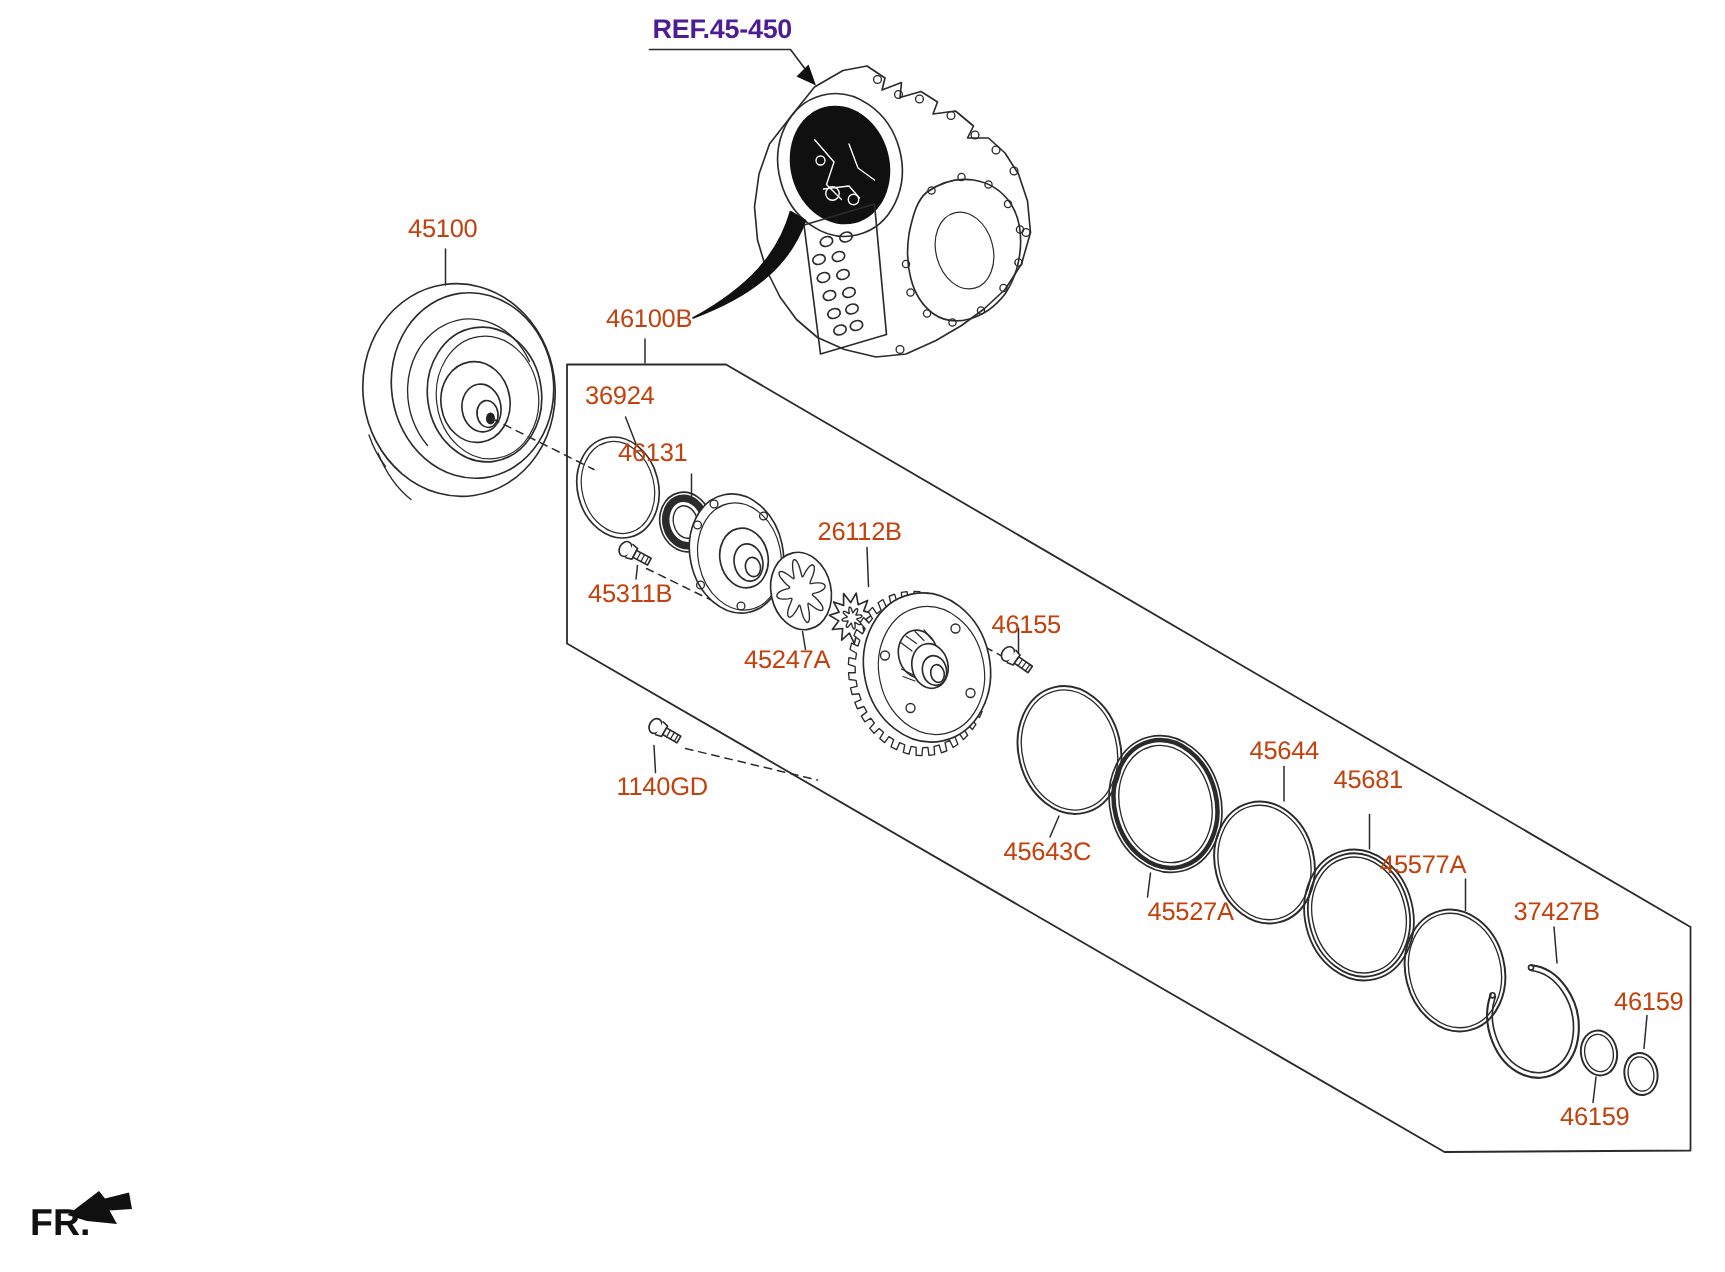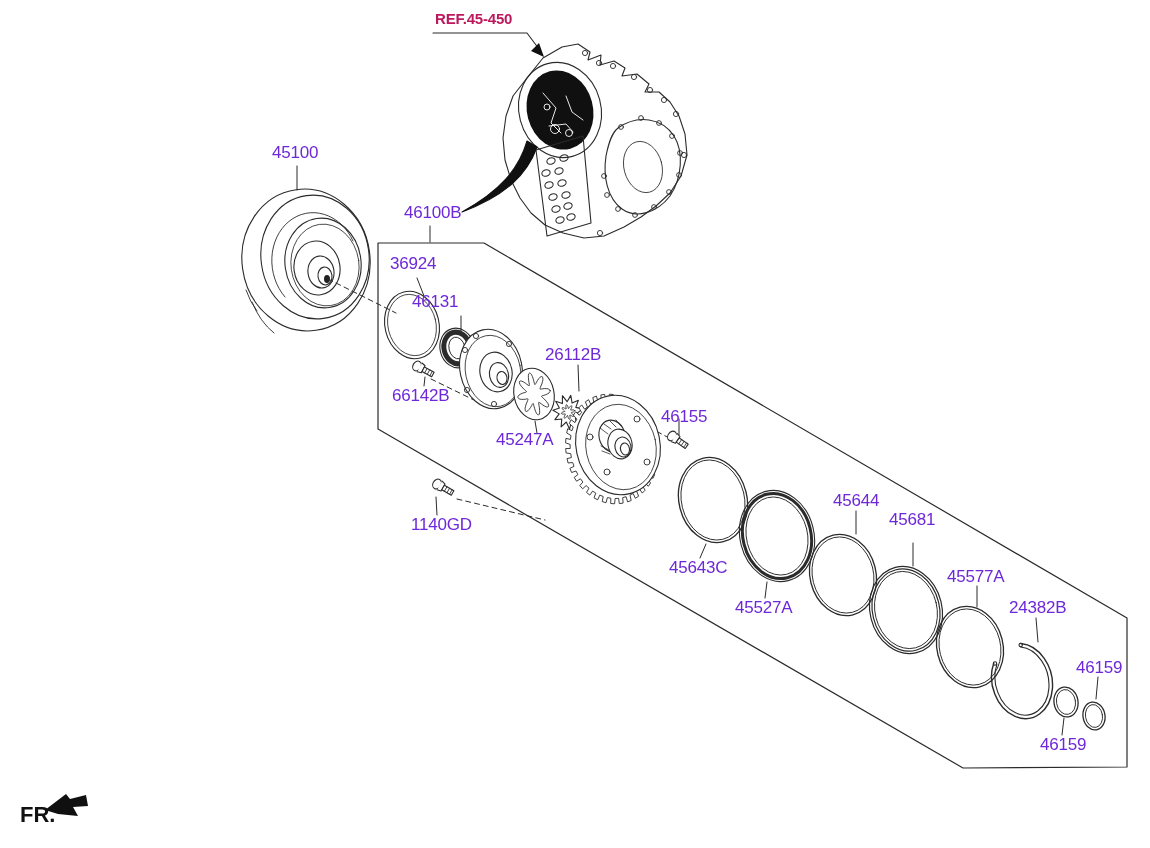--- a/index.html
+++ b/index.html
@@ -1,22 +1,22 @@
 <!DOCTYPE html>
 <html><head>
 <meta charset="utf-8">
 <style>
   html,body{margin:0;padding:0;background:#fff;}
   #stage{position:relative;width:1150px;height:848px;background:#ffffff;overflow:hidden;
          font-family:"Liberation Sans",sans-serif;}
   #art{position:absolute;left:0;top:0;}
-  .lbl{position:absolute;font-size:17px;line-height:18px;color:#6d28d9;white-space:nowrap;
+  .lbl{position:absolute;font-size:17px;line-height:18px;color:#c2410c;white-space:nowrap;
        letter-spacing:-0.2px;cursor:pointer;}
-  .lbl.ref{color:#be185d;font-weight:bold;font-size:15px;}
-  .lbl.fr{color:#111;font-weight:bold;font-size:22px;letter-spacing:0;cursor:default;}
+  .lbl.ref{color:#4c1d95;font-weight:bold;font-size:18px;}
+  .lbl.fr{color:#111;font-weight:bold;font-size:25px;letter-spacing:0;cursor:default;}
 </style>
 </head>
 <body>
 
 <div id="stage">
 
 <svg id="art" width="1150" height="848" viewBox="0 0 1150 848">
   <g stroke="#2b2b2b" stroke-width="1.1" fill="none" stroke-linecap="round" stroke-linejoin="round">
 
     <g>
@@ -246,28 +246,28 @@
       <polygon points="45,810 66,794 70,799 86,795 88,806 73,807 78,816 58,814" fill="#101010" stroke="none"></polygon>
     </g>
   </g>
 </svg>
 
 <div class="lbl ref" style="left:435px;top:10px">REF.45-450</div>
 <div class="lbl" style="left:272px;top:144px">45100</div>
 <div class="lbl" style="left:404px;top:204px">46100B</div>
 <div class="lbl" style="left:390px;top:255px">36924</div>
 <div class="lbl" style="left:412px;top:293px">46131</div>
-<div class="lbl" style="left:392px;top:387px">66142B</div>
+<div class="lbl" style="left:392px;top:387px">45311B</div>
 <div class="lbl" style="left:545px;top:346px">26112B</div>
 <div class="lbl" style="left:496px;top:431px">45247A</div>
 <div class="lbl" style="left:661px;top:408px">46155</div>
 <div class="lbl" style="left:411px;top:516px">1140GD</div>
 <div class="lbl" style="left:669px;top:559px">45643C</div>
-<div class="lbl" style="left:735px;top:599px">45527A</div>
+<div class="lbl" style="left:765px;top:599px">45527A</div>
 <div class="lbl" style="left:833px;top:492px">45644</div>
 <div class="lbl" style="left:889px;top:511px">45681</div>
-<div class="lbl" style="left:947px;top:568px">45577A</div>
-<div class="lbl" style="left:1009px;top:599px">24382B</div>
+<div class="lbl" style="left:920px;top:568px">45577A</div>
+<div class="lbl" style="left:1009px;top:599px">37427B</div>
 <div class="lbl" style="left:1076px;top:659px">46159</div>
 <div class="lbl" style="left:1040px;top:736px">46159</div>
 <div class="lbl fr" style="left:20px;top:806px">FR.</div>
 
 </div>
 
 </body></html>

